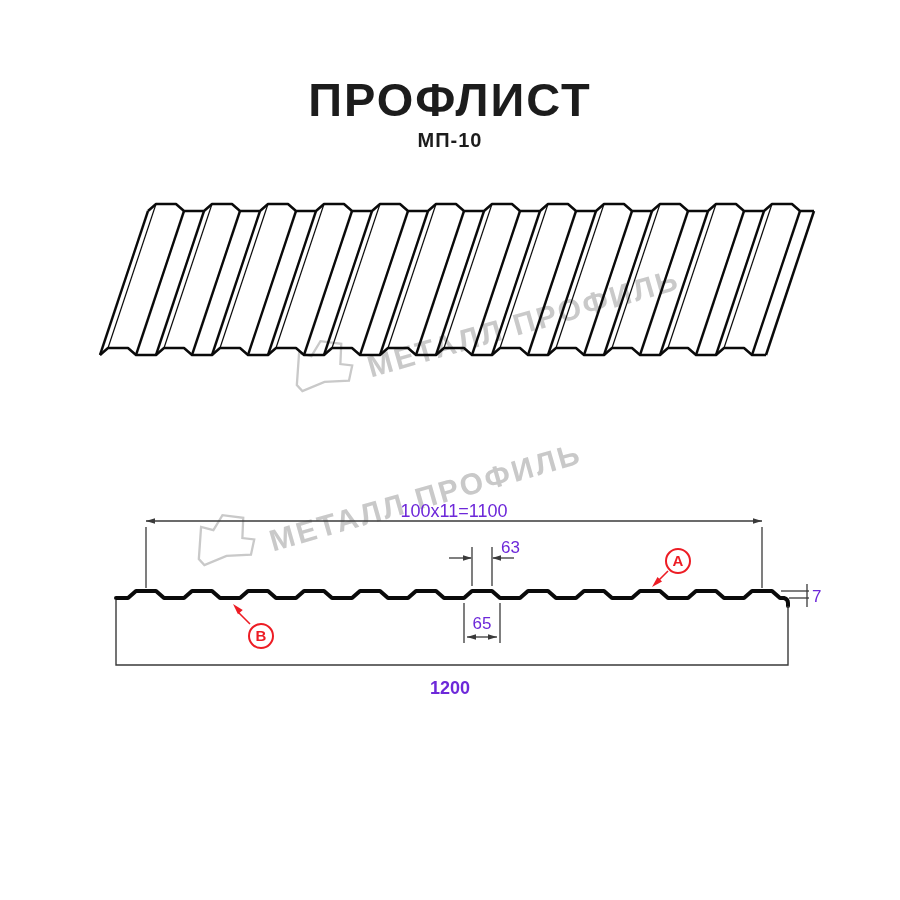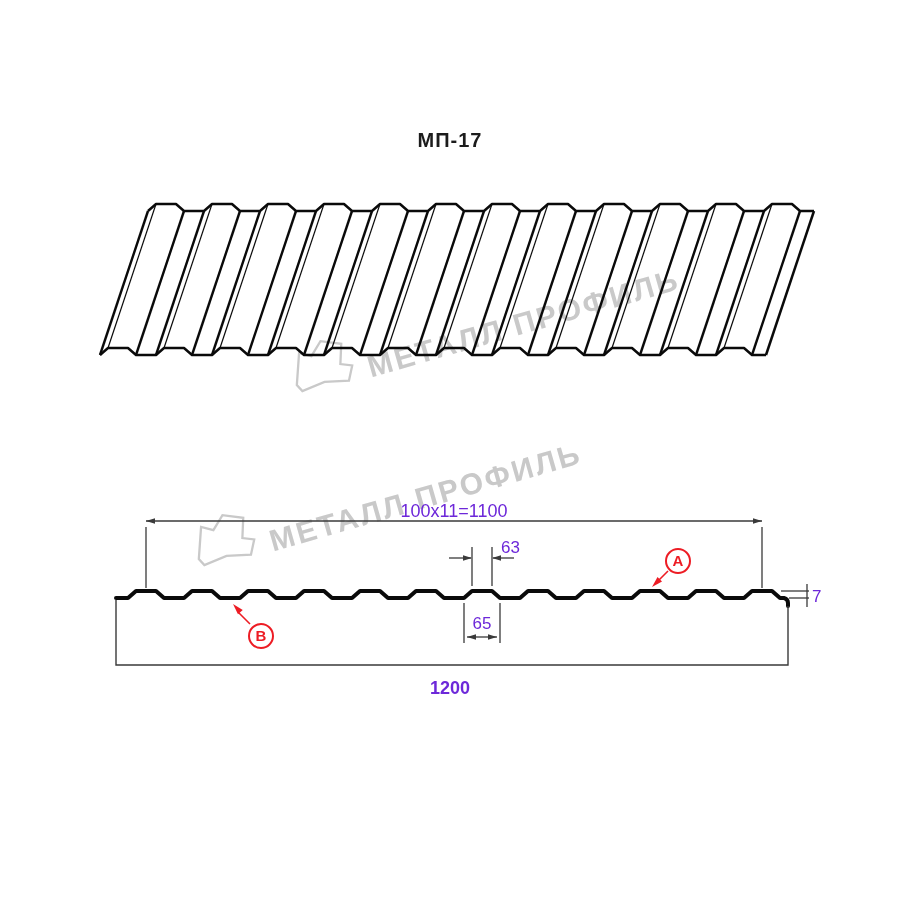--- a/index.html
+++ b/index.html
@@ -20,21 +20,22 @@
            box-sizing:border-box;text-align:center;line-height:21px;font-size:15px;font-weight:700;
            color:#ed1c24;z-index:4;background:transparent;}
   #drawing{position:absolute;left:0;top:0;z-index:2;}
   .txt{z-index:3;}
 </style>
 </head>
 <body>
 
 <div class="page">
 
-  <div class="abs ctr subtitle txt" style="left:450px;top:129px;">МП-17</div>
+  <div class="abs ctr title txt" style="left:450px;top:72px;">ПРОФЛИСТ</div>
+  <div class="abs ctr subtitle txt" style="left:450px;top:129px;">МП-10</div>
 
   <div class="wm" style="left: 282px; top: 350px; color: rgb(201, 201, 201);">
     <svg width="66" height="50" viewBox="0 0 72 54">
       <path class="wm-logo" d="M5,41 L17,8 L29,15 L43,2 L64,11 L57,32 L69,37 L61,52 L35,46 L9,49 Z" fill="none" stroke="#c9c9c9" stroke-width="2.5"></path>
     </svg>
     <span class="wm-text">МЕТАЛЛ ПРОФИЛЬ</span>
   </div>
 
   <div class="wm" style="left: 184px; top: 524px; color: rgb(201, 201, 201);">
     <svg width="66" height="50" viewBox="0 0 72 54">

